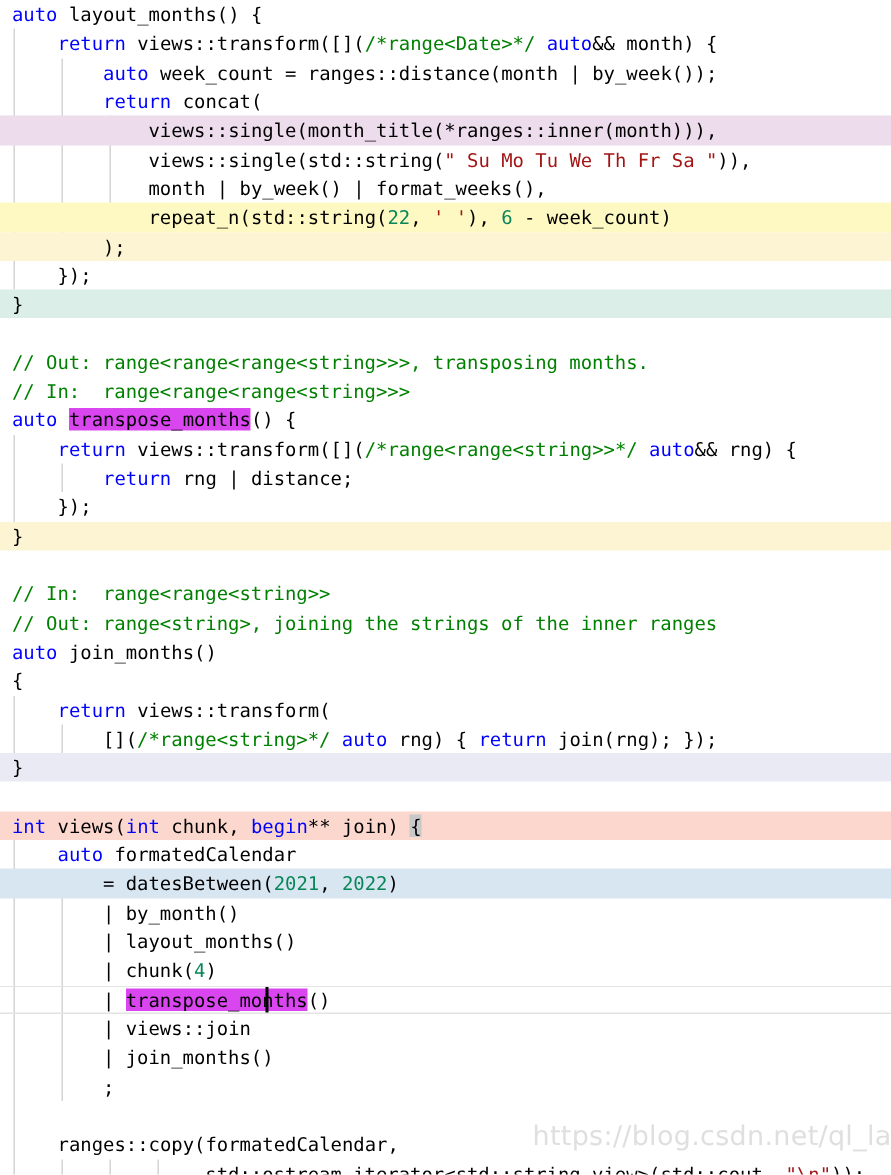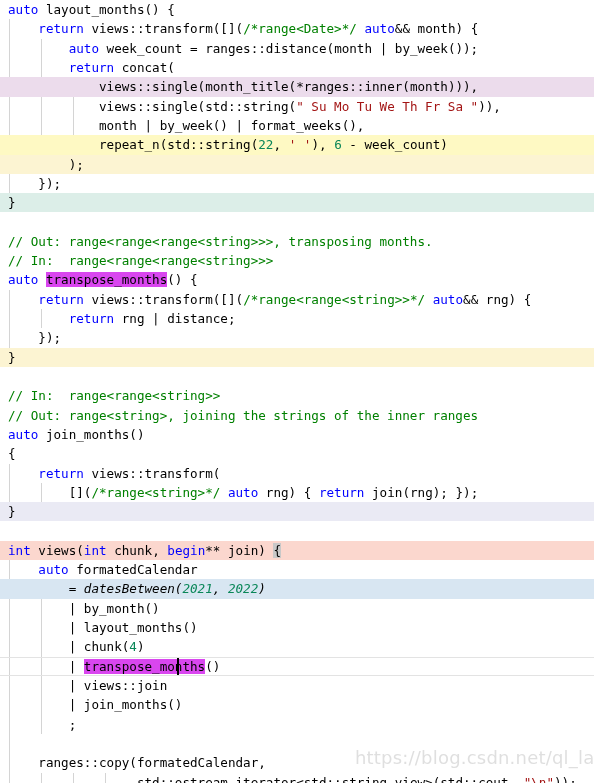--- a/index.html
+++ b/index.html
@@ -41,21 +41,21 @@
     box-sizing: border-box;
   }
 
   
   .hl-purple  { background: #ecdcec; }
   .hl-green   { background: #fef9c3; }
   .hl-yellow  { background: #fcf4d2; }
   .hl-mint    { background: #dceee8; }
   .hl-lav     { background: #eaeaf4; }
   .hl-pink    { background: #fbd7ce; }
-  .hl-blue    { background: #d8e6f2; font-style: italic; }
+  .hl-blue    { background: #d8e6f2; }
 
   
   .cur-line {
     box-shadow: inset 0 1px 0 0 #e3e3e3, inset 0 -1px 0 0 #e3e3e3;
   }
 
   
   .guides {
     position: absolute;
     left: 0; top: 0; right: 0; bottom: 0;

